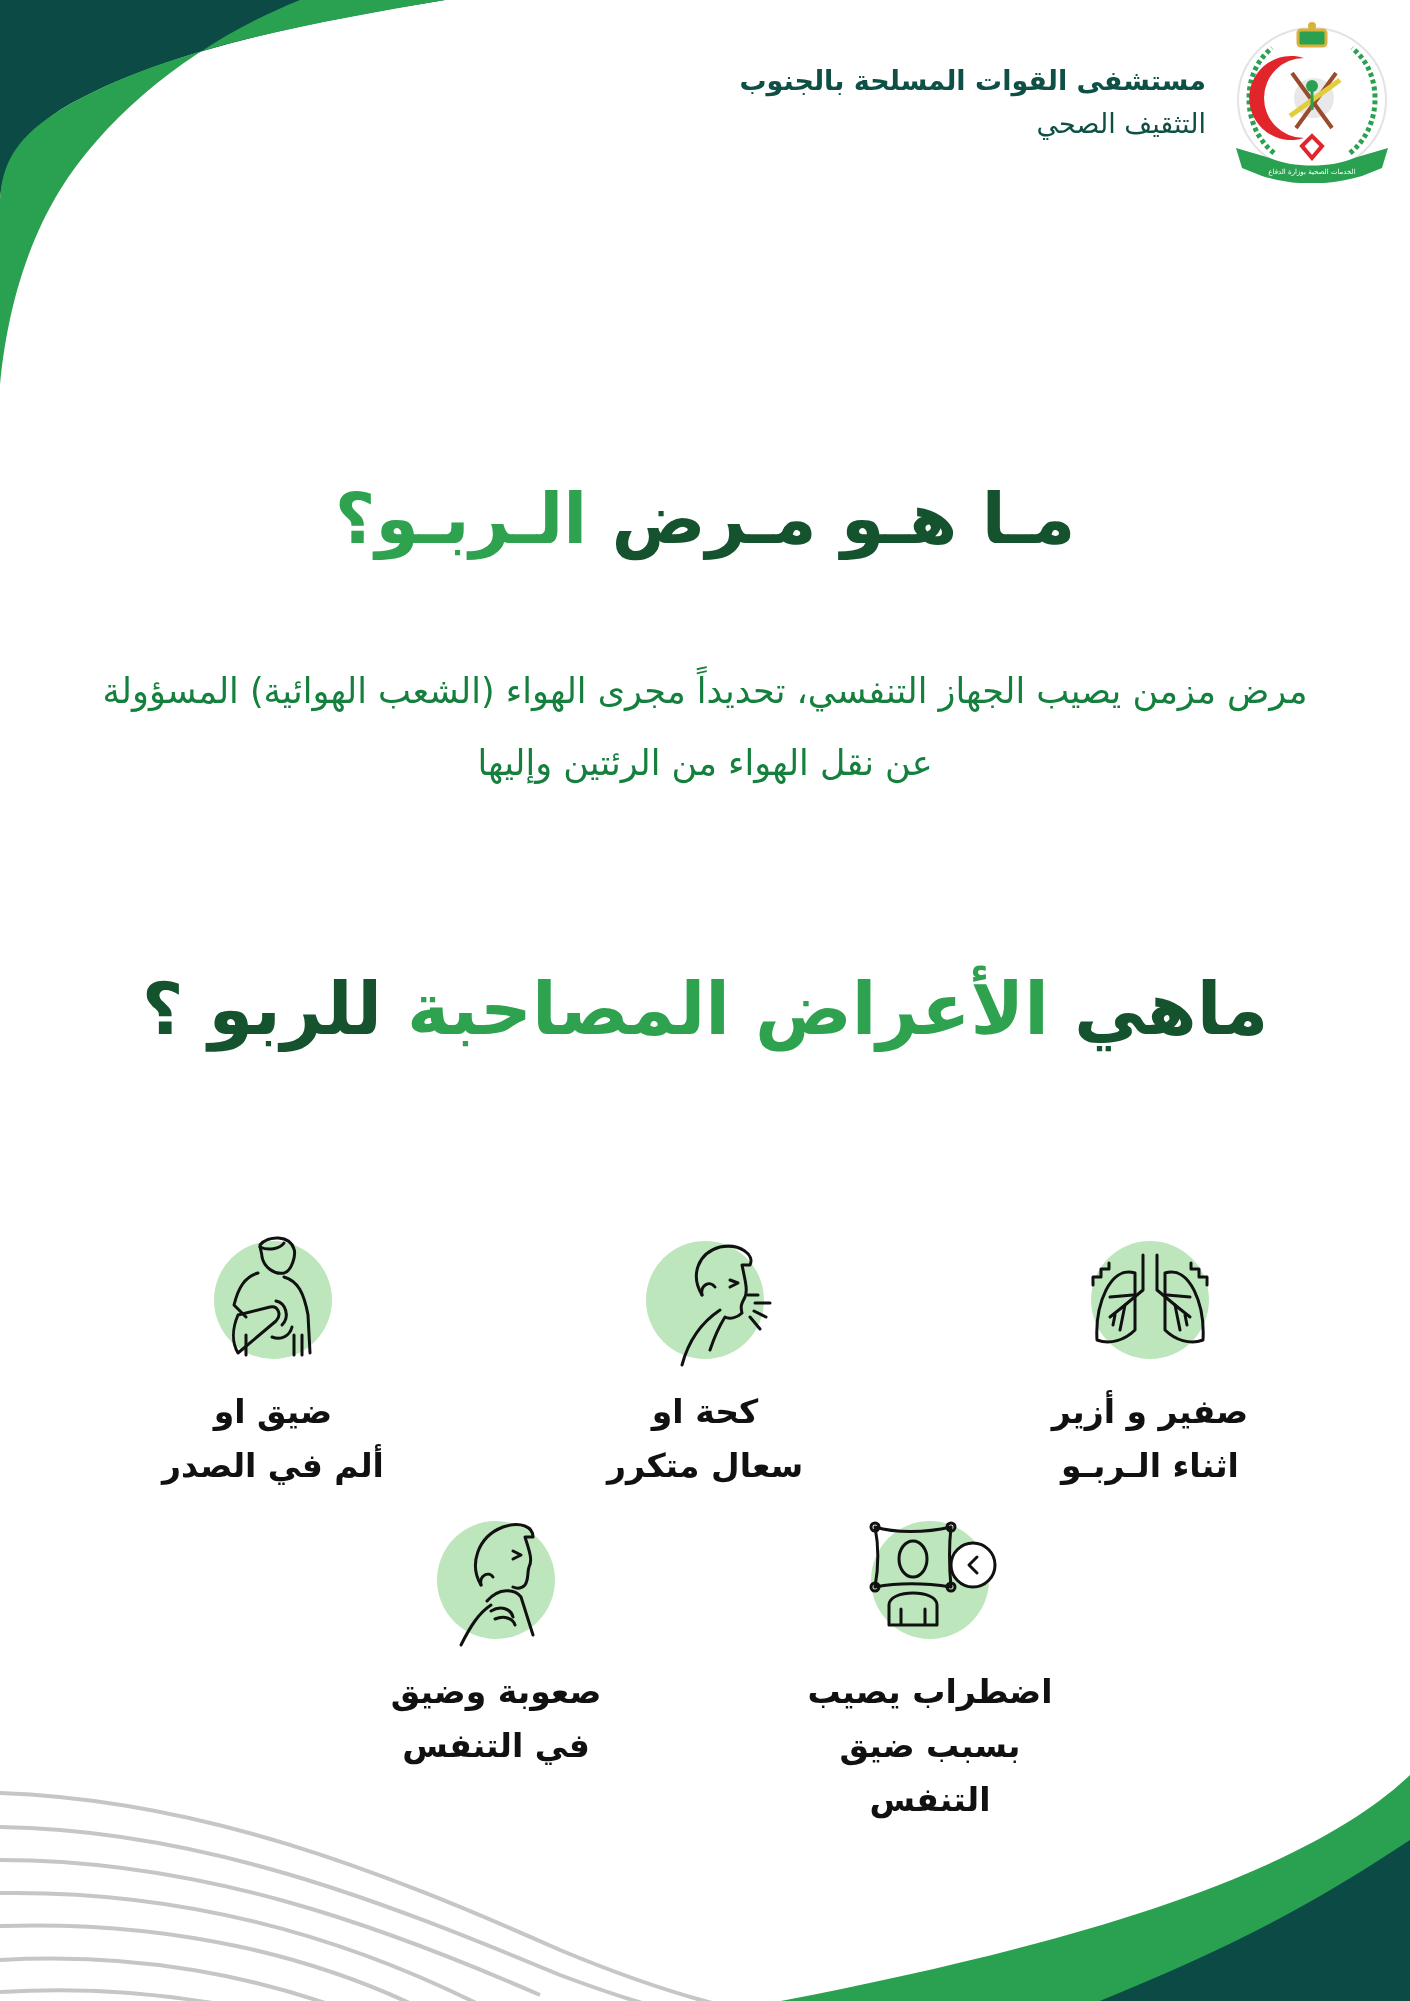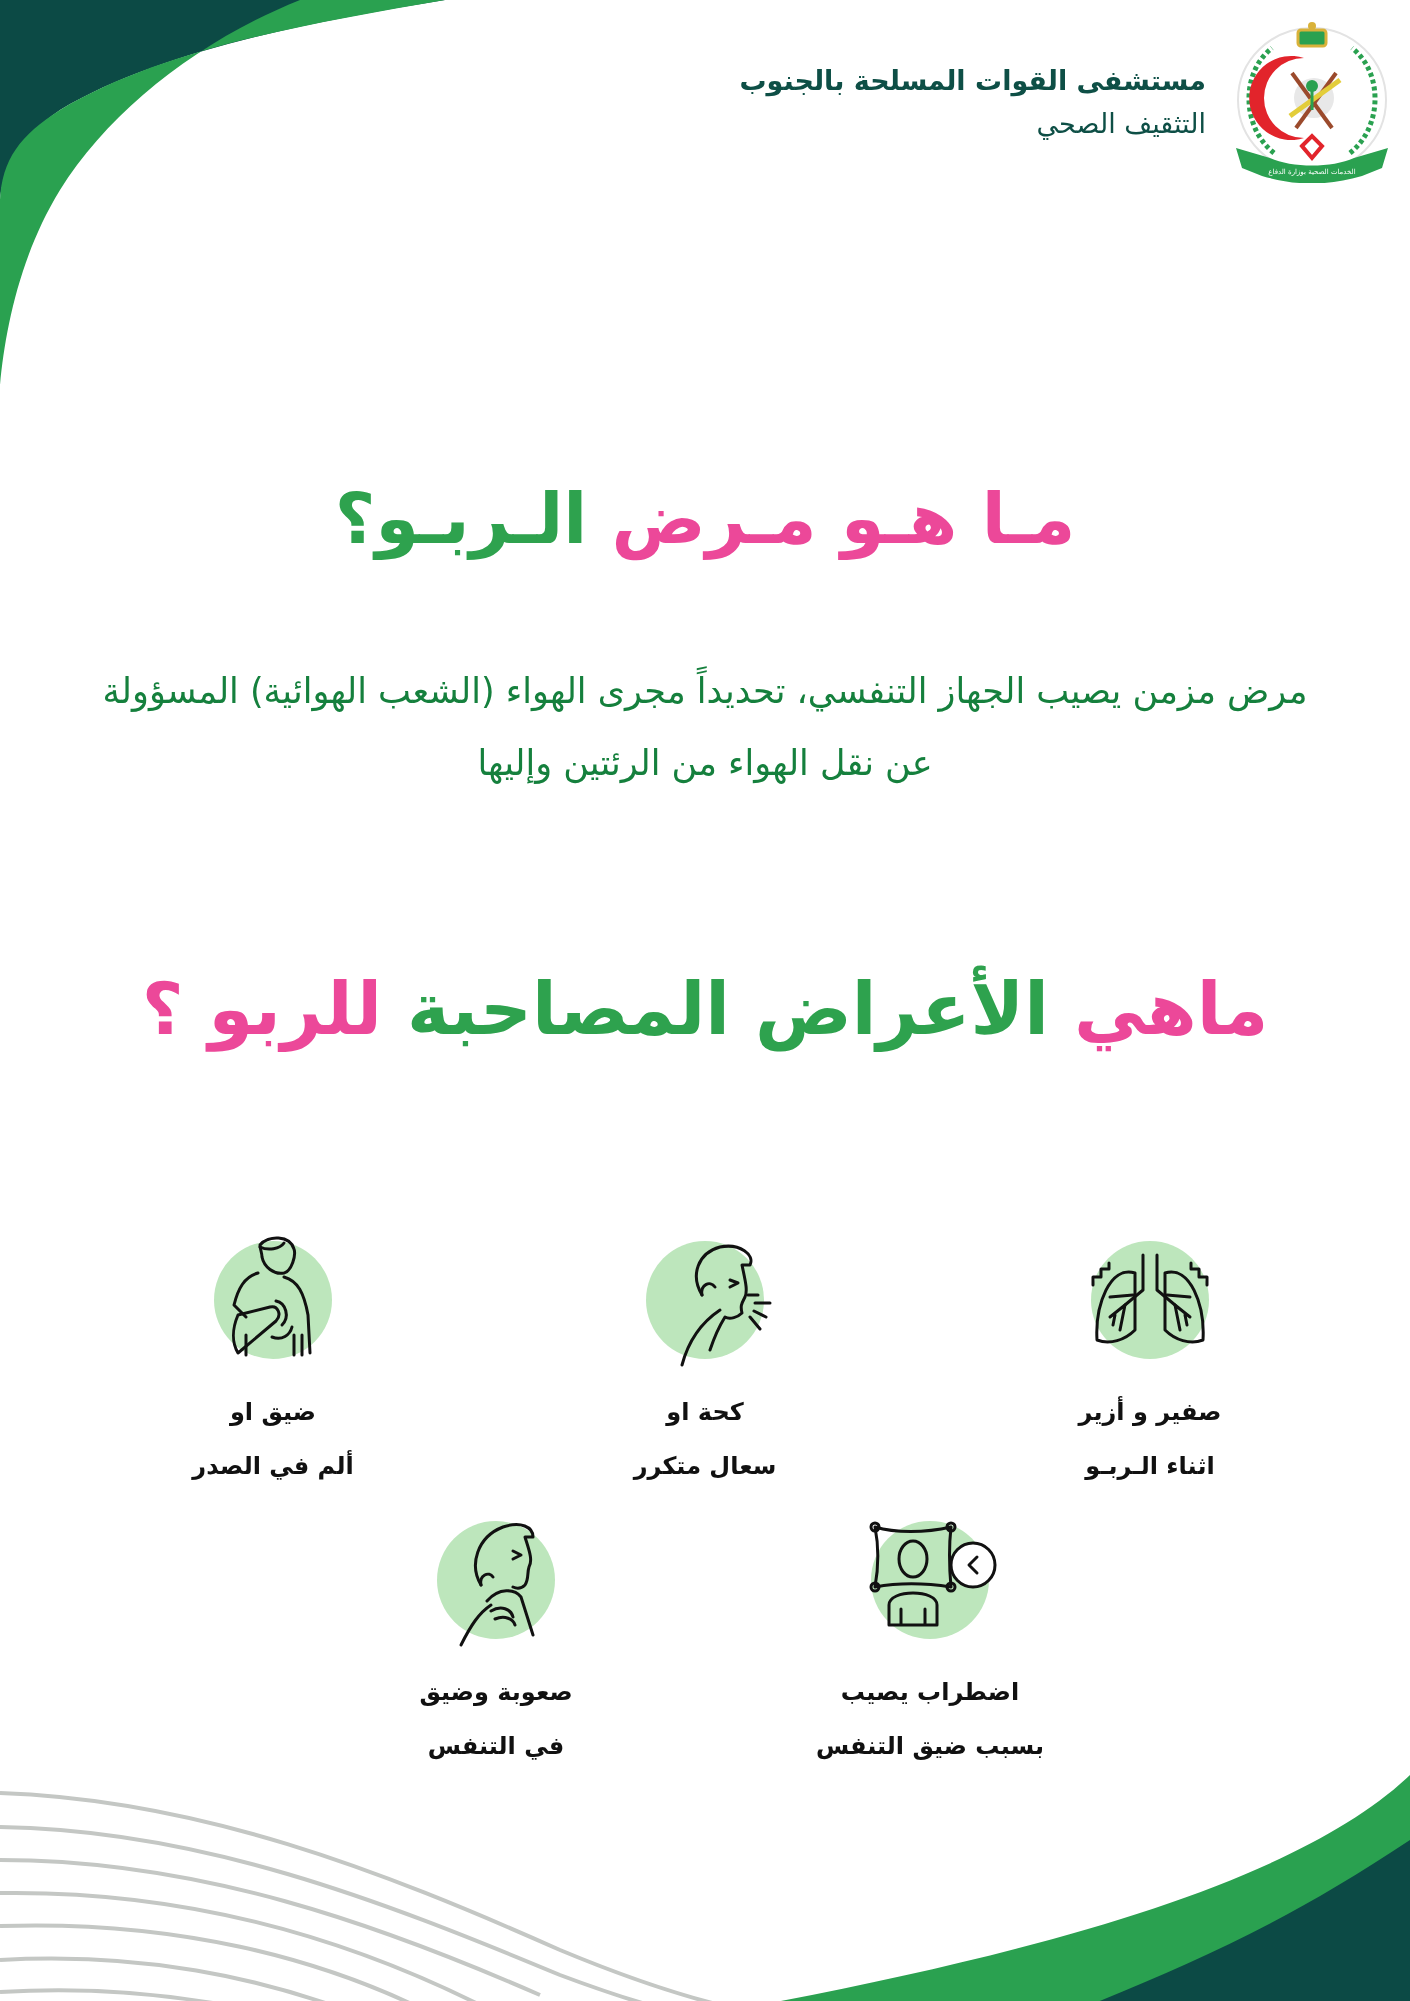--- a/index.html
+++ b/index.html
@@ -16,40 +16,40 @@
     }
     .logo { width: 160px; height: 165px; }
     .header-text { direction: rtl; text-align: right; color: #0e4f46; }
     .header-text .h1 { font-size: 27px; font-weight: bold; line-height: 46px; }
     .header-text .h2 { font-size: 27px; line-height: 40px; }
 
     .title {
       position: absolute; left: 0; width: 1410px; text-align: center;
       direction: rtl; font-weight: bold; font-family: "DejaVu Sans", sans-serif;
     }
-    .title .dark { color: #ec4899; }
+    .title .dark { color: #14532d; }
     .title .green { color: #2ea24e; }
     .t1 { top: 478px; font-size: 70px; }
     .t2 { top: 955px; font-size: 72px; margin-top: 12px; }
 
     .desc {
       position: absolute; top: 655px; left: 90px; width: 1230px;
       direction: rtl; text-align: center; font-size: 35px; line-height: 72px;
       color: #15803d;
     }
 
     .symptom { position: absolute; width: 300px; text-align: center; }
     .symptom .icon-wrap { position: relative; width: 150px; height: 150px; margin: 0 auto; }
     .symptom .circle {
       position: absolute; width: 118px; height: 118px; border-radius: 50%;
       background: #bde6bc; left: 16px; top: 16px;
     }
     .symptom svg { position: absolute; left: 0; top: 0; }
     .symptom .label {
-      direction: rtl; font-size: 24px; font-weight: bold; line-height: 54px; margin-top: 10px;
+      direction: rtl; font-size: 33px; font-weight: bold; line-height: 54px; margin-top: 10px;
     }
   </style>
 </head>
 <body>
 
 <svg class="deco" width="460" height="400" viewBox="0 0 460 400" style="left:0;top:0;">
   <path d="M0,0 L445,0 C320,20 160,50 60,110 C15,140 2,175 0,200 Z" fill="#0c4a45"></path>
   <path d="M0,200 C2,160 20,135 60,110 C160,50 300,25 445,0 L300,0 C200,40 110,110 60,190 C20,255 5,330 0,385 Z" fill="#2aa150"></path>
 </svg>
 

